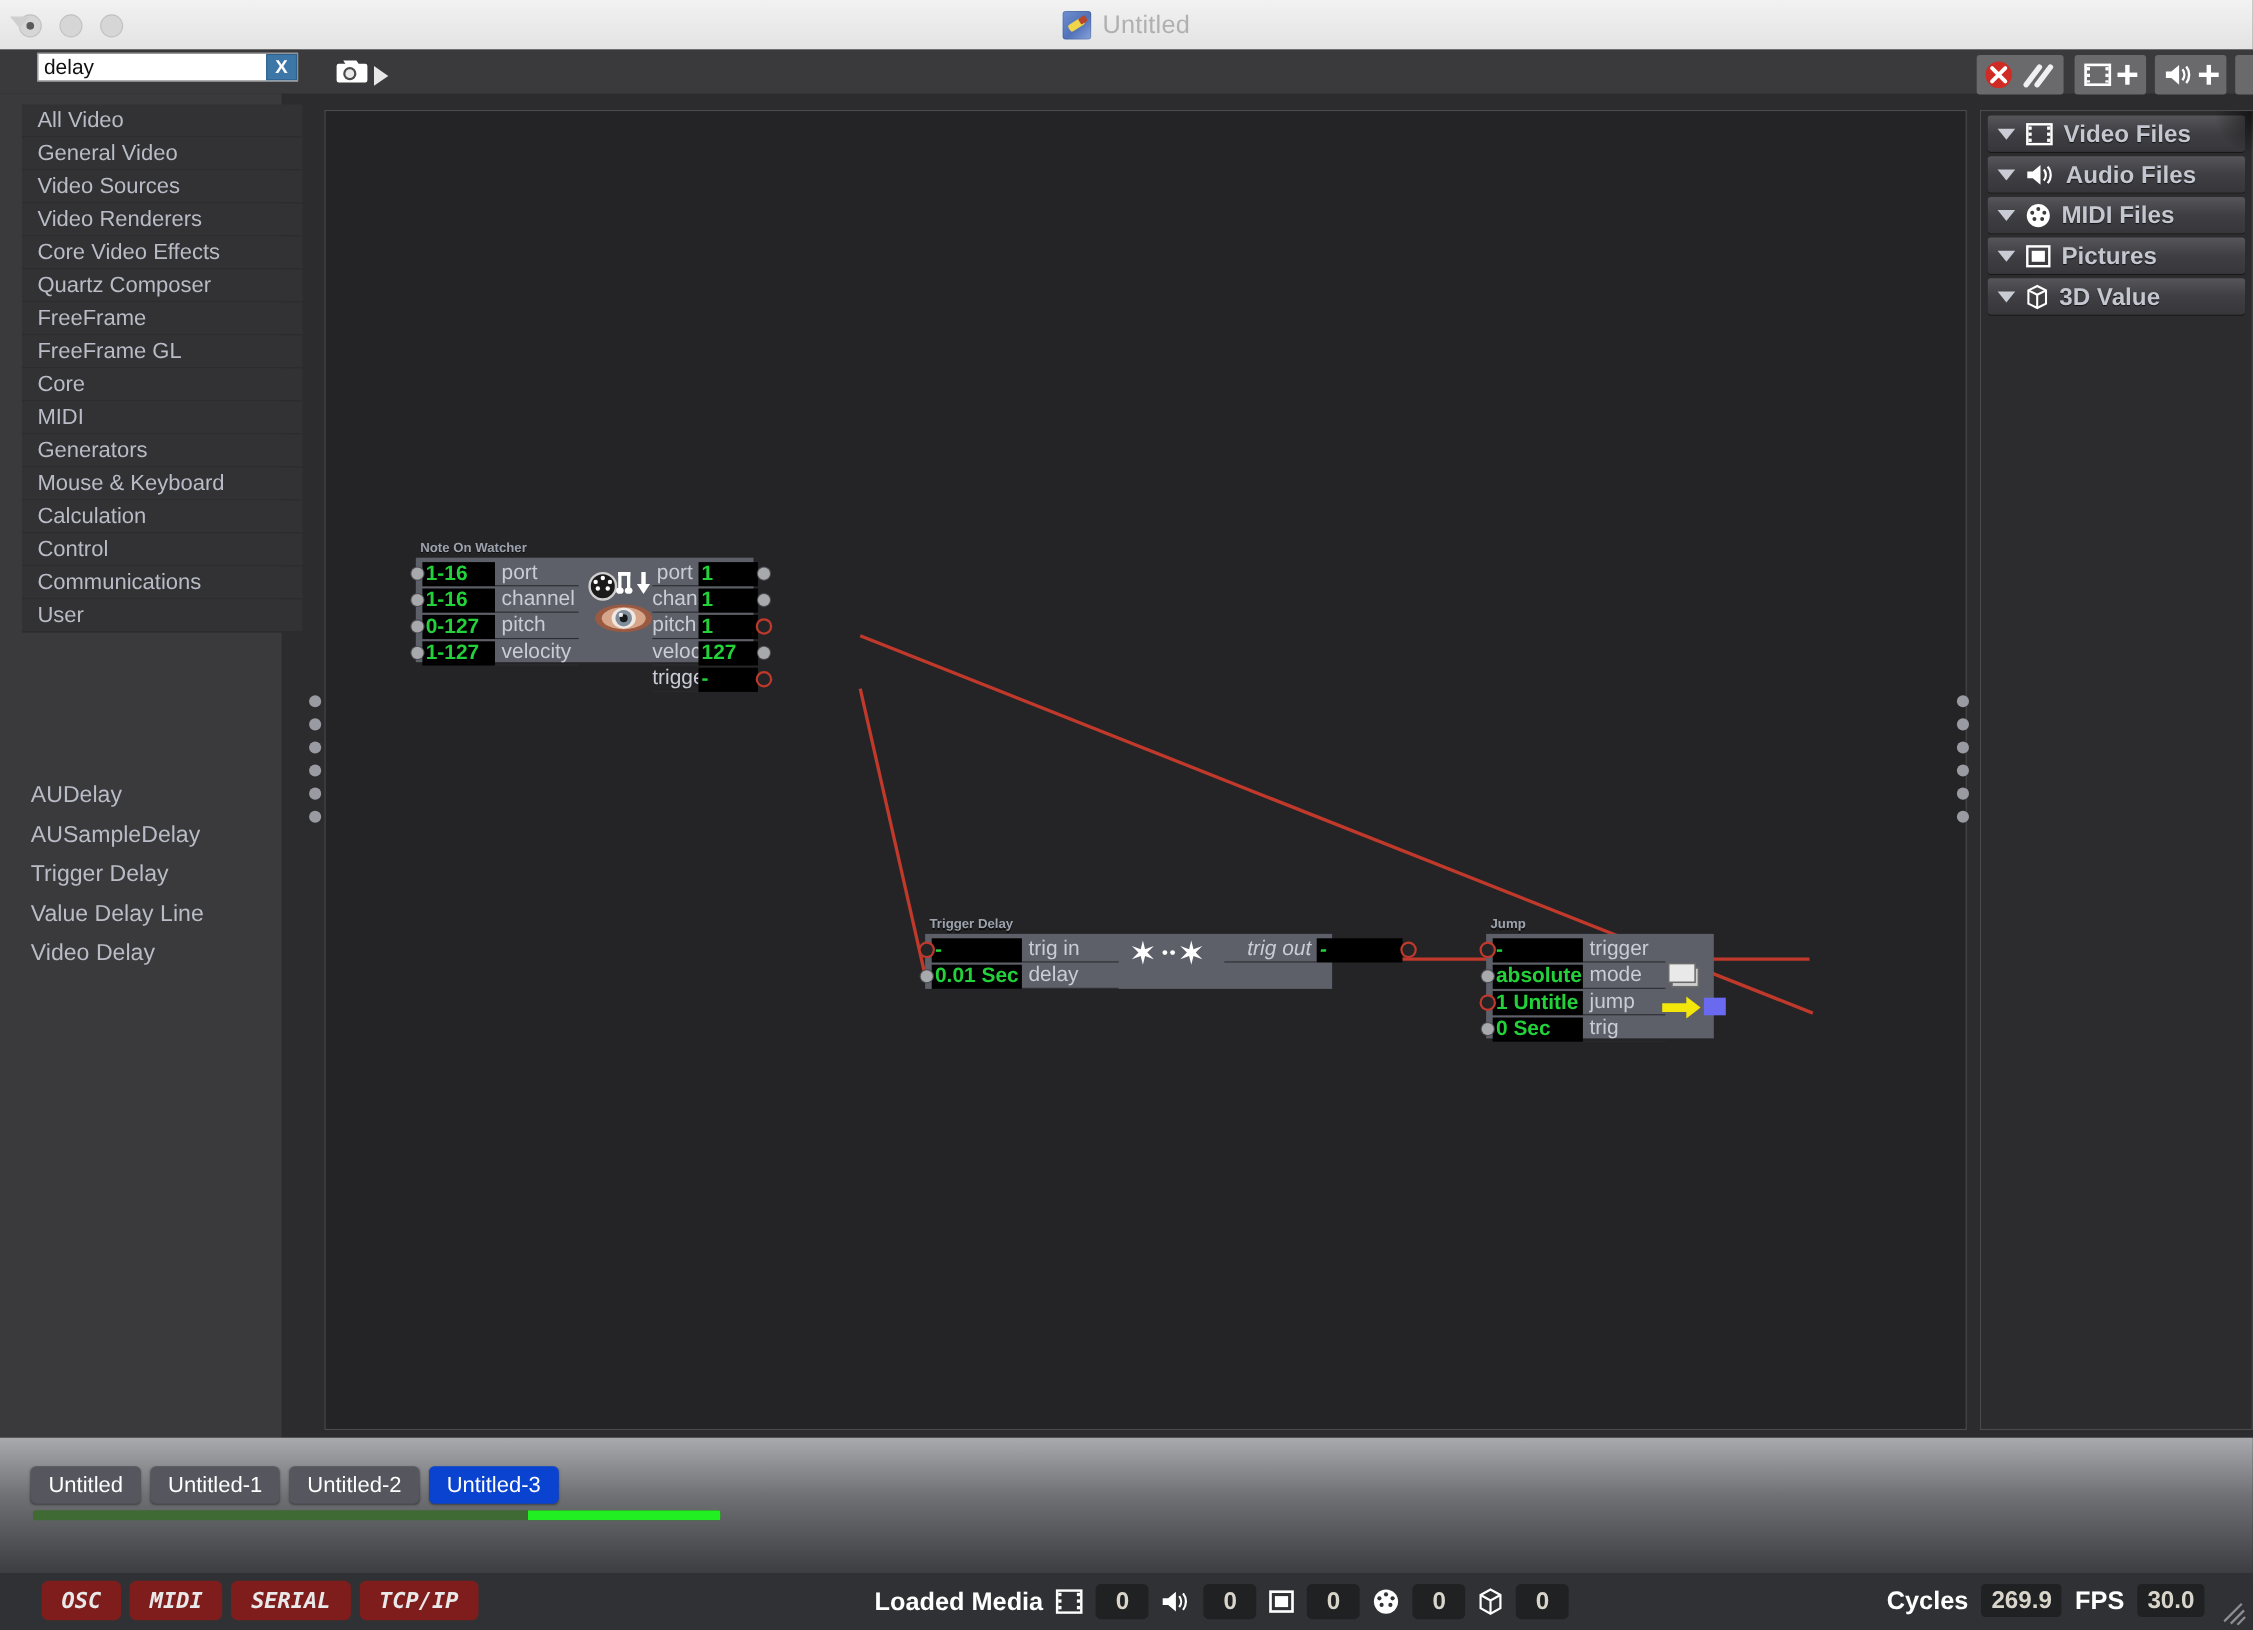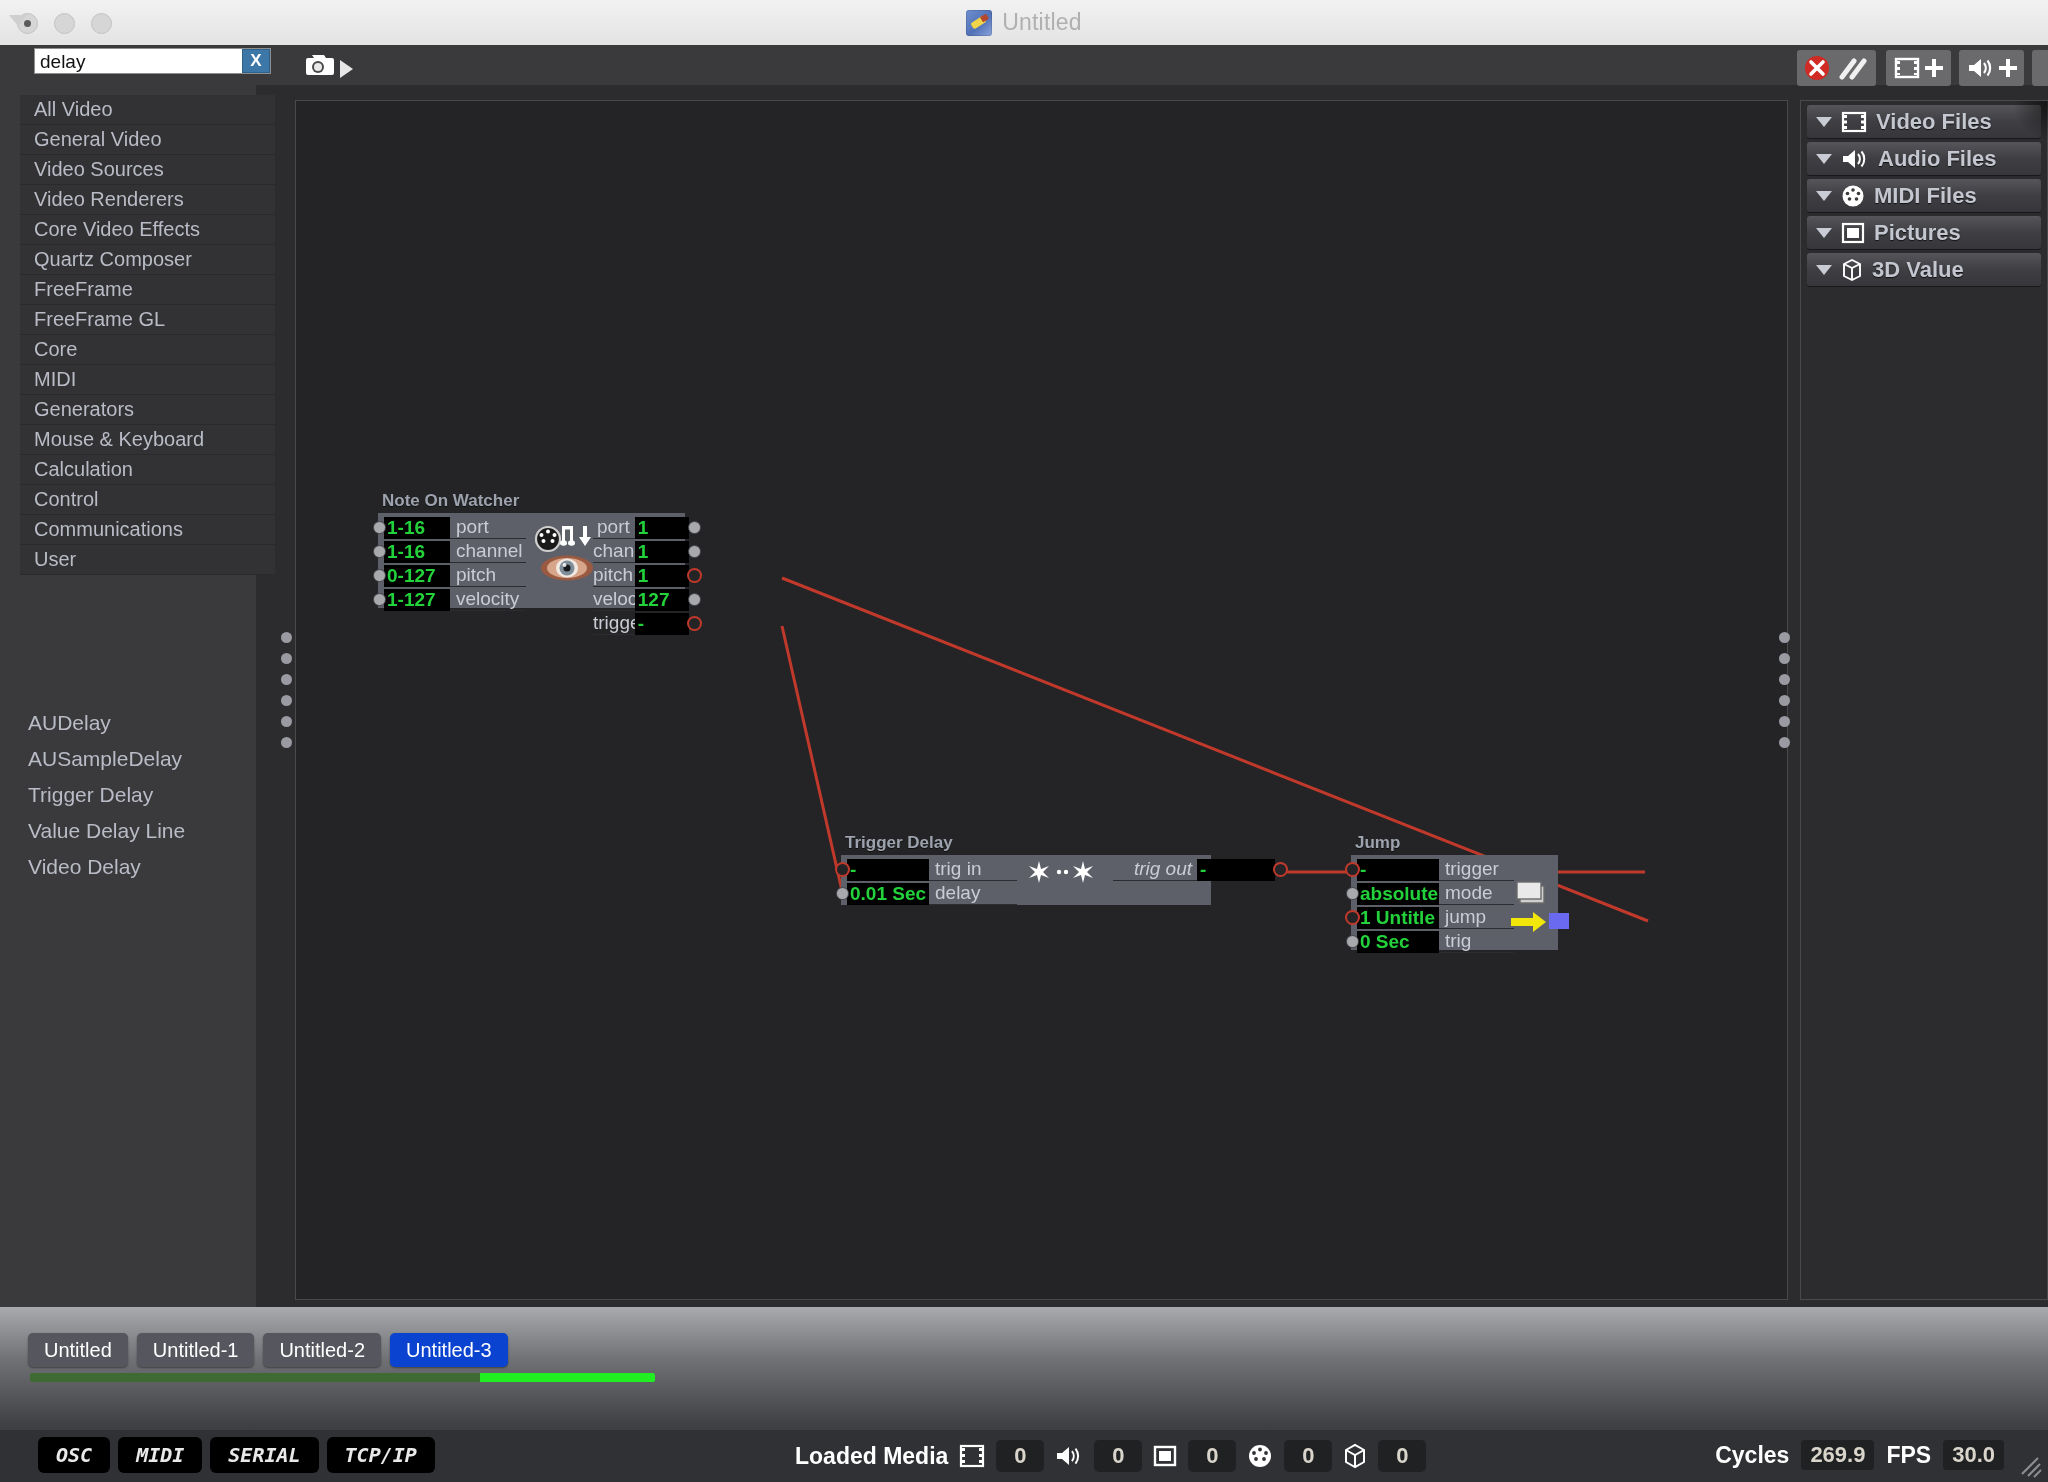--- a/index.html
+++ b/index.html
@@ -69,21 +69,21 @@
   .res{height:36px;display:flex;align-items:center;padding-left:28px;box-sizing:border-box;}
   .res span{color:#b9bcc6;font-size:21px;}
 
   
   #canvas{position:absolute;left:295px;top:100px;width:1493px;height:1200px;background:#242426;
     border:1px solid #4a4a4c;box-sizing:border-box;}
   #canvas-svg{position:absolute;left:0;top:0;width:1493px;height:1200px;}
 
   
   .node{position:absolute;}
-  .node-title{font-size:17px;font-weight:bold;color:#9da3ae;margin-left:4px;margin-bottom:2px;
+  .node-title{font-size:12px;font-weight:bold;color:#9da3ae;margin-left:4px;margin-bottom:2px;
     text-shadow:0 1px 0 rgba(0,0,0,.6);}
   .node-body{background:#5e6069;position:relative;}
   .nrow{display:flex;align-items:center;height:24px;position:relative;}
   .val{background:#000;color:#23d23b;font-size:19px;font-weight:bold;padding:0 3px;
     height:22px;line-height:22px;overflow:hidden;white-space:nowrap;box-sizing:border-box;}
   .lbl{color:#c9ccd4;font-size:19px;border-bottom:1px solid #2b2c31;height:22px;line-height:20px;
     box-sizing:border-box;white-space:nowrap;overflow:hidden;}
   .lbl.right{text-align:right;}
   .port{position:absolute;width:11px;height:11px;border-radius:50%;background:#a8a9ad;
     box-shadow:0 0 0 1px #4a4b50;}
@@ -113,21 +113,21 @@
     background:linear-gradient(to bottom,#a8aaad 0%,#6f7174 30%,#3e4043 68%,#2f3134 100%);}
   #tabs{position:absolute;left:28px;top:1333px;display:flex;gap:9px;}
   .tab{height:34px;border-radius:5px;background:#56565e;display:flex;align-items:center;
     justify-content:center;padding:0 16px;box-shadow:0 1px 2px rgba(0,0,0,.4);}
   .tab span{color:#fff;font-size:20px;}
   .tab.active{background:#0a43cf;}
   #progress{position:absolute;left:30px;top:1373px;width:625px;height:9px;background:#3f6a33;border-radius:2px;overflow:hidden;}
   #progress-fill{position:absolute;right:0;top:0;height:9px;width:175px;background:#22ef22;}
   #statusbar{position:absolute;left:0;top:1430px;width:2048px;height:52px;background:#2f3134;}
   #proto{position:absolute;left:38px;top:1437px;display:flex;gap:8px;}
-  .proto{height:36px;border-radius:6px;background:#000000;display:flex;align-items:center;
+  .proto{height:36px;border-radius:6px;background:#7f1d1d;display:flex;align-items:center;
     justify-content:center;padding:0 18px;}
   .proto span{color:#e9e9e9;font-size:20px;font-weight:bold;font-style:italic;
     font-family:"DejaVu Sans Mono",monospace;}
   #loaded{position:absolute;left:795px;top:1437px;display:flex;align-items:center;gap:11px;height:38px;}
   #loaded .lm-label{color:#fff;font-size:23px;font-weight:bold;}
   .cnt{background:#1f2123;border-radius:5px;min-width:48px;height:32px;display:flex;align-items:center;
     justify-content:center;color:#d9d5cb;font-size:22px;font-weight:bold;padding:0 8px;box-sizing:border-box;}
   #cyclesfps{position:absolute;right:44px;top:1438px;display:flex;align-items:center;gap:12px;height:34px;}
   #cyclesfps .cf-label{color:#fff;font-size:23px;font-weight:bold;}
   .cfval{background:#1f2123;border-radius:4px;height:30px;display:flex;align-items:center;

